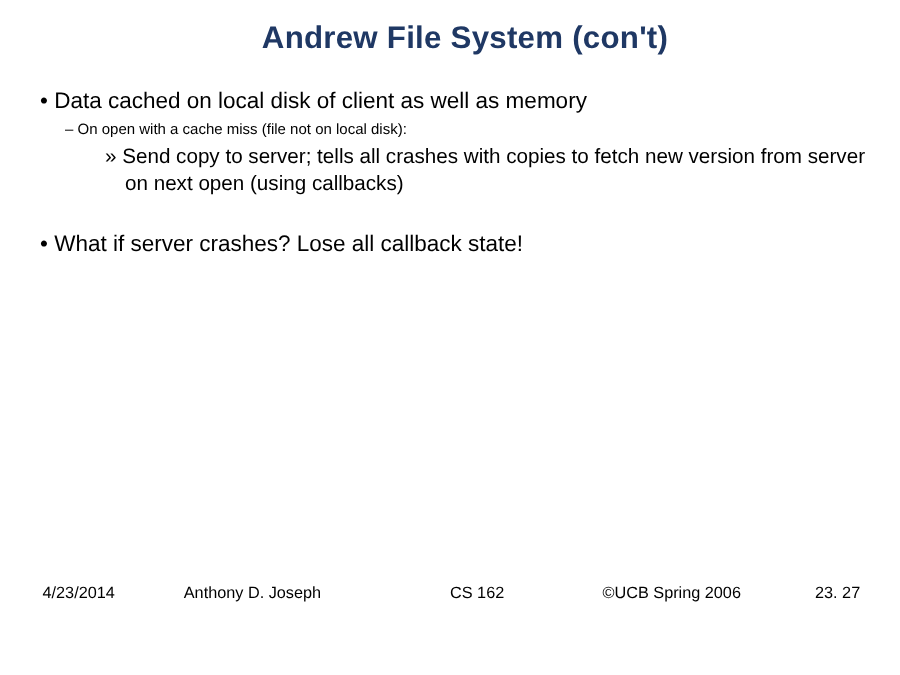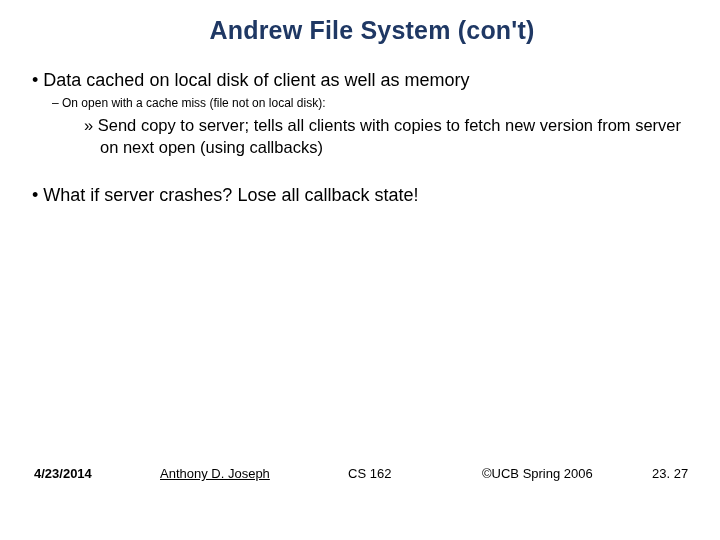--- a/index.html
+++ b/index.html
@@ -66,37 +66,37 @@
     position: absolute;
     left: 0;
     bottom: 18px;
     width: 720px;
     font-size: 13px;
     color: #000;
   }
   .footer span {
     position: absolute;
   }
-  .f-date   { left: 22px; font-weight: bold; }
-  .f-author { left: 148px; text-decoration: underline; }
-  .f-course { left: 336px; }
+  .f-date   { left: 22px; }
+  .f-author { left: 135px; }
+  .f-course { left: 348px; }
   .f-copy   { left: 470px; }
   .f-page   { left: 640px; }
 </style>
 </head>
 <body>
 
 <div class="slide">
 
   <div class="title">Andrew File System (con't)</div>
 
   <div class="body">
     <div class="b1"><span>Data cached on local disk of client as well as memory</span></div>
     <div class="b2"><span>On open with a cache miss (file not on local disk):</span></div>
-    <div class="b3"><span>Send copy to server; tells all clients with copies to fetch new version from server on next open (using callbacks)</span></div>
+    <div class="b3"><span>Send copy to server; tells all crashes with copies to fetch new version from server on next open (using callbacks)</span></div>
 
     <div class="gap"></div>
 
     <div class="b1"><span>What if server crashes? Lose all callback state!</span></div>
   </div>
 
   <div class="footer">
     <span class="f-date">4/23/2014</span>
     <span class="f-author">Anthony D. Joseph</span>
     <span class="f-course">CS 162</span>

